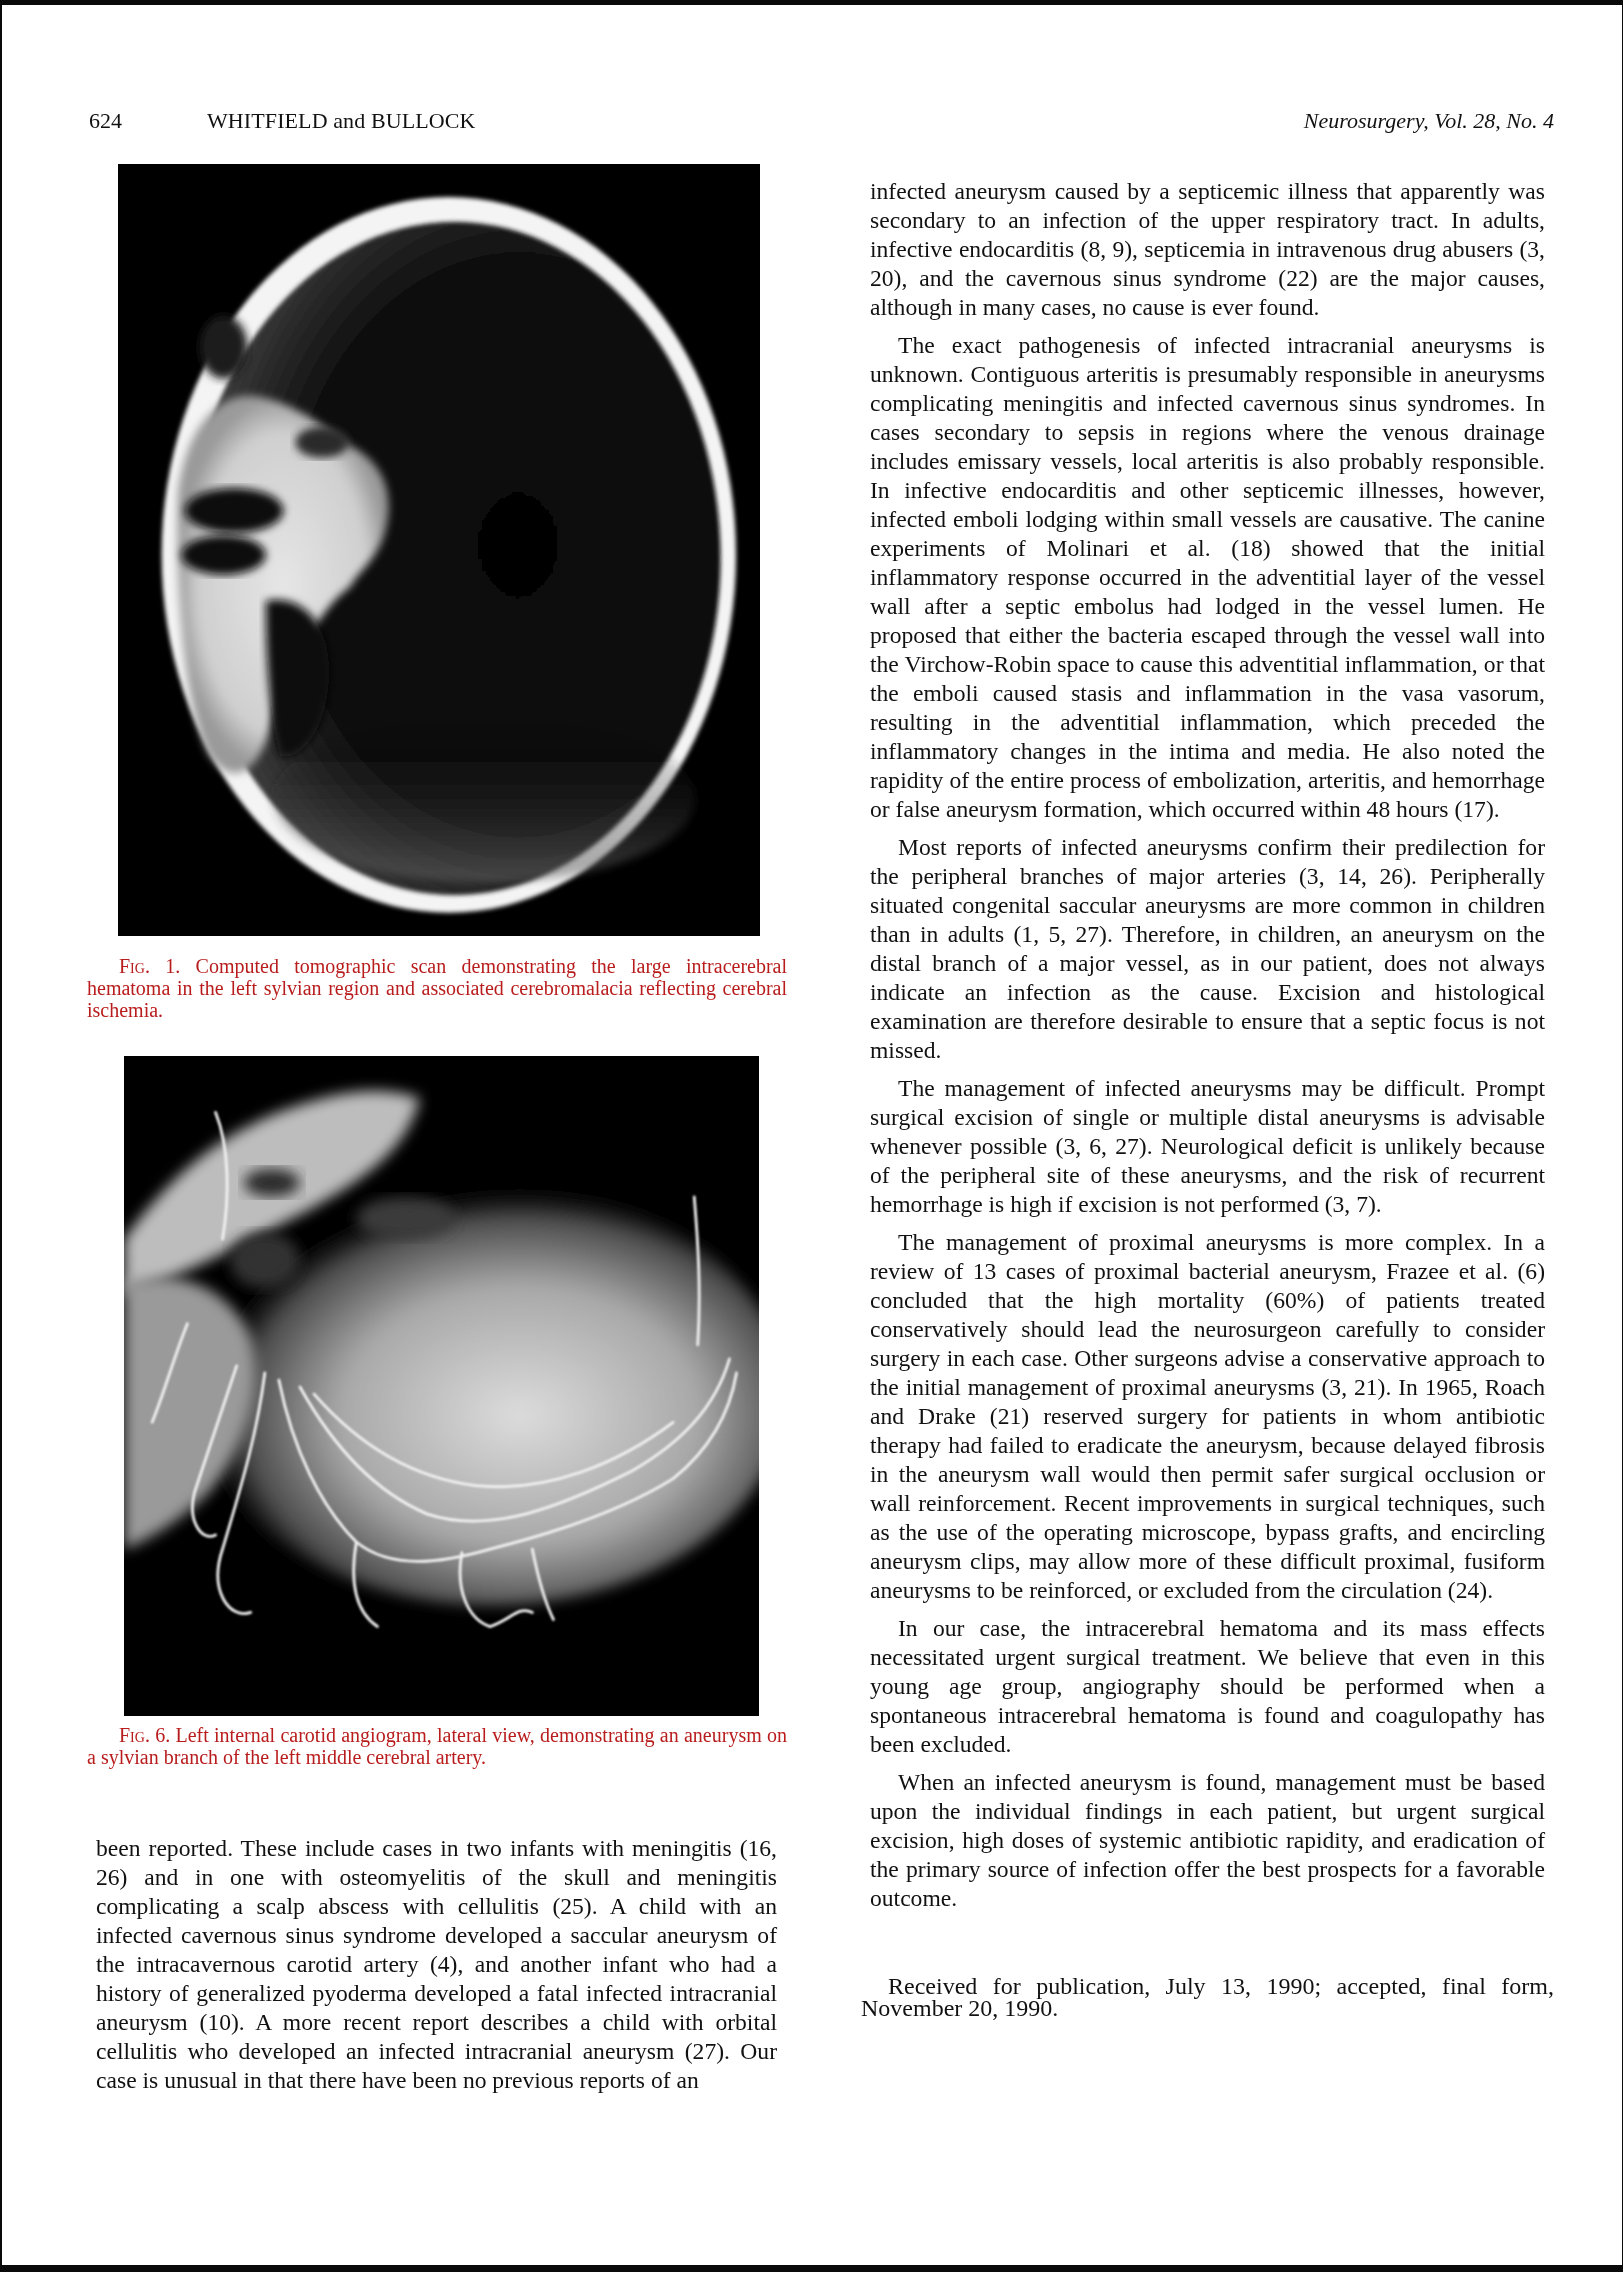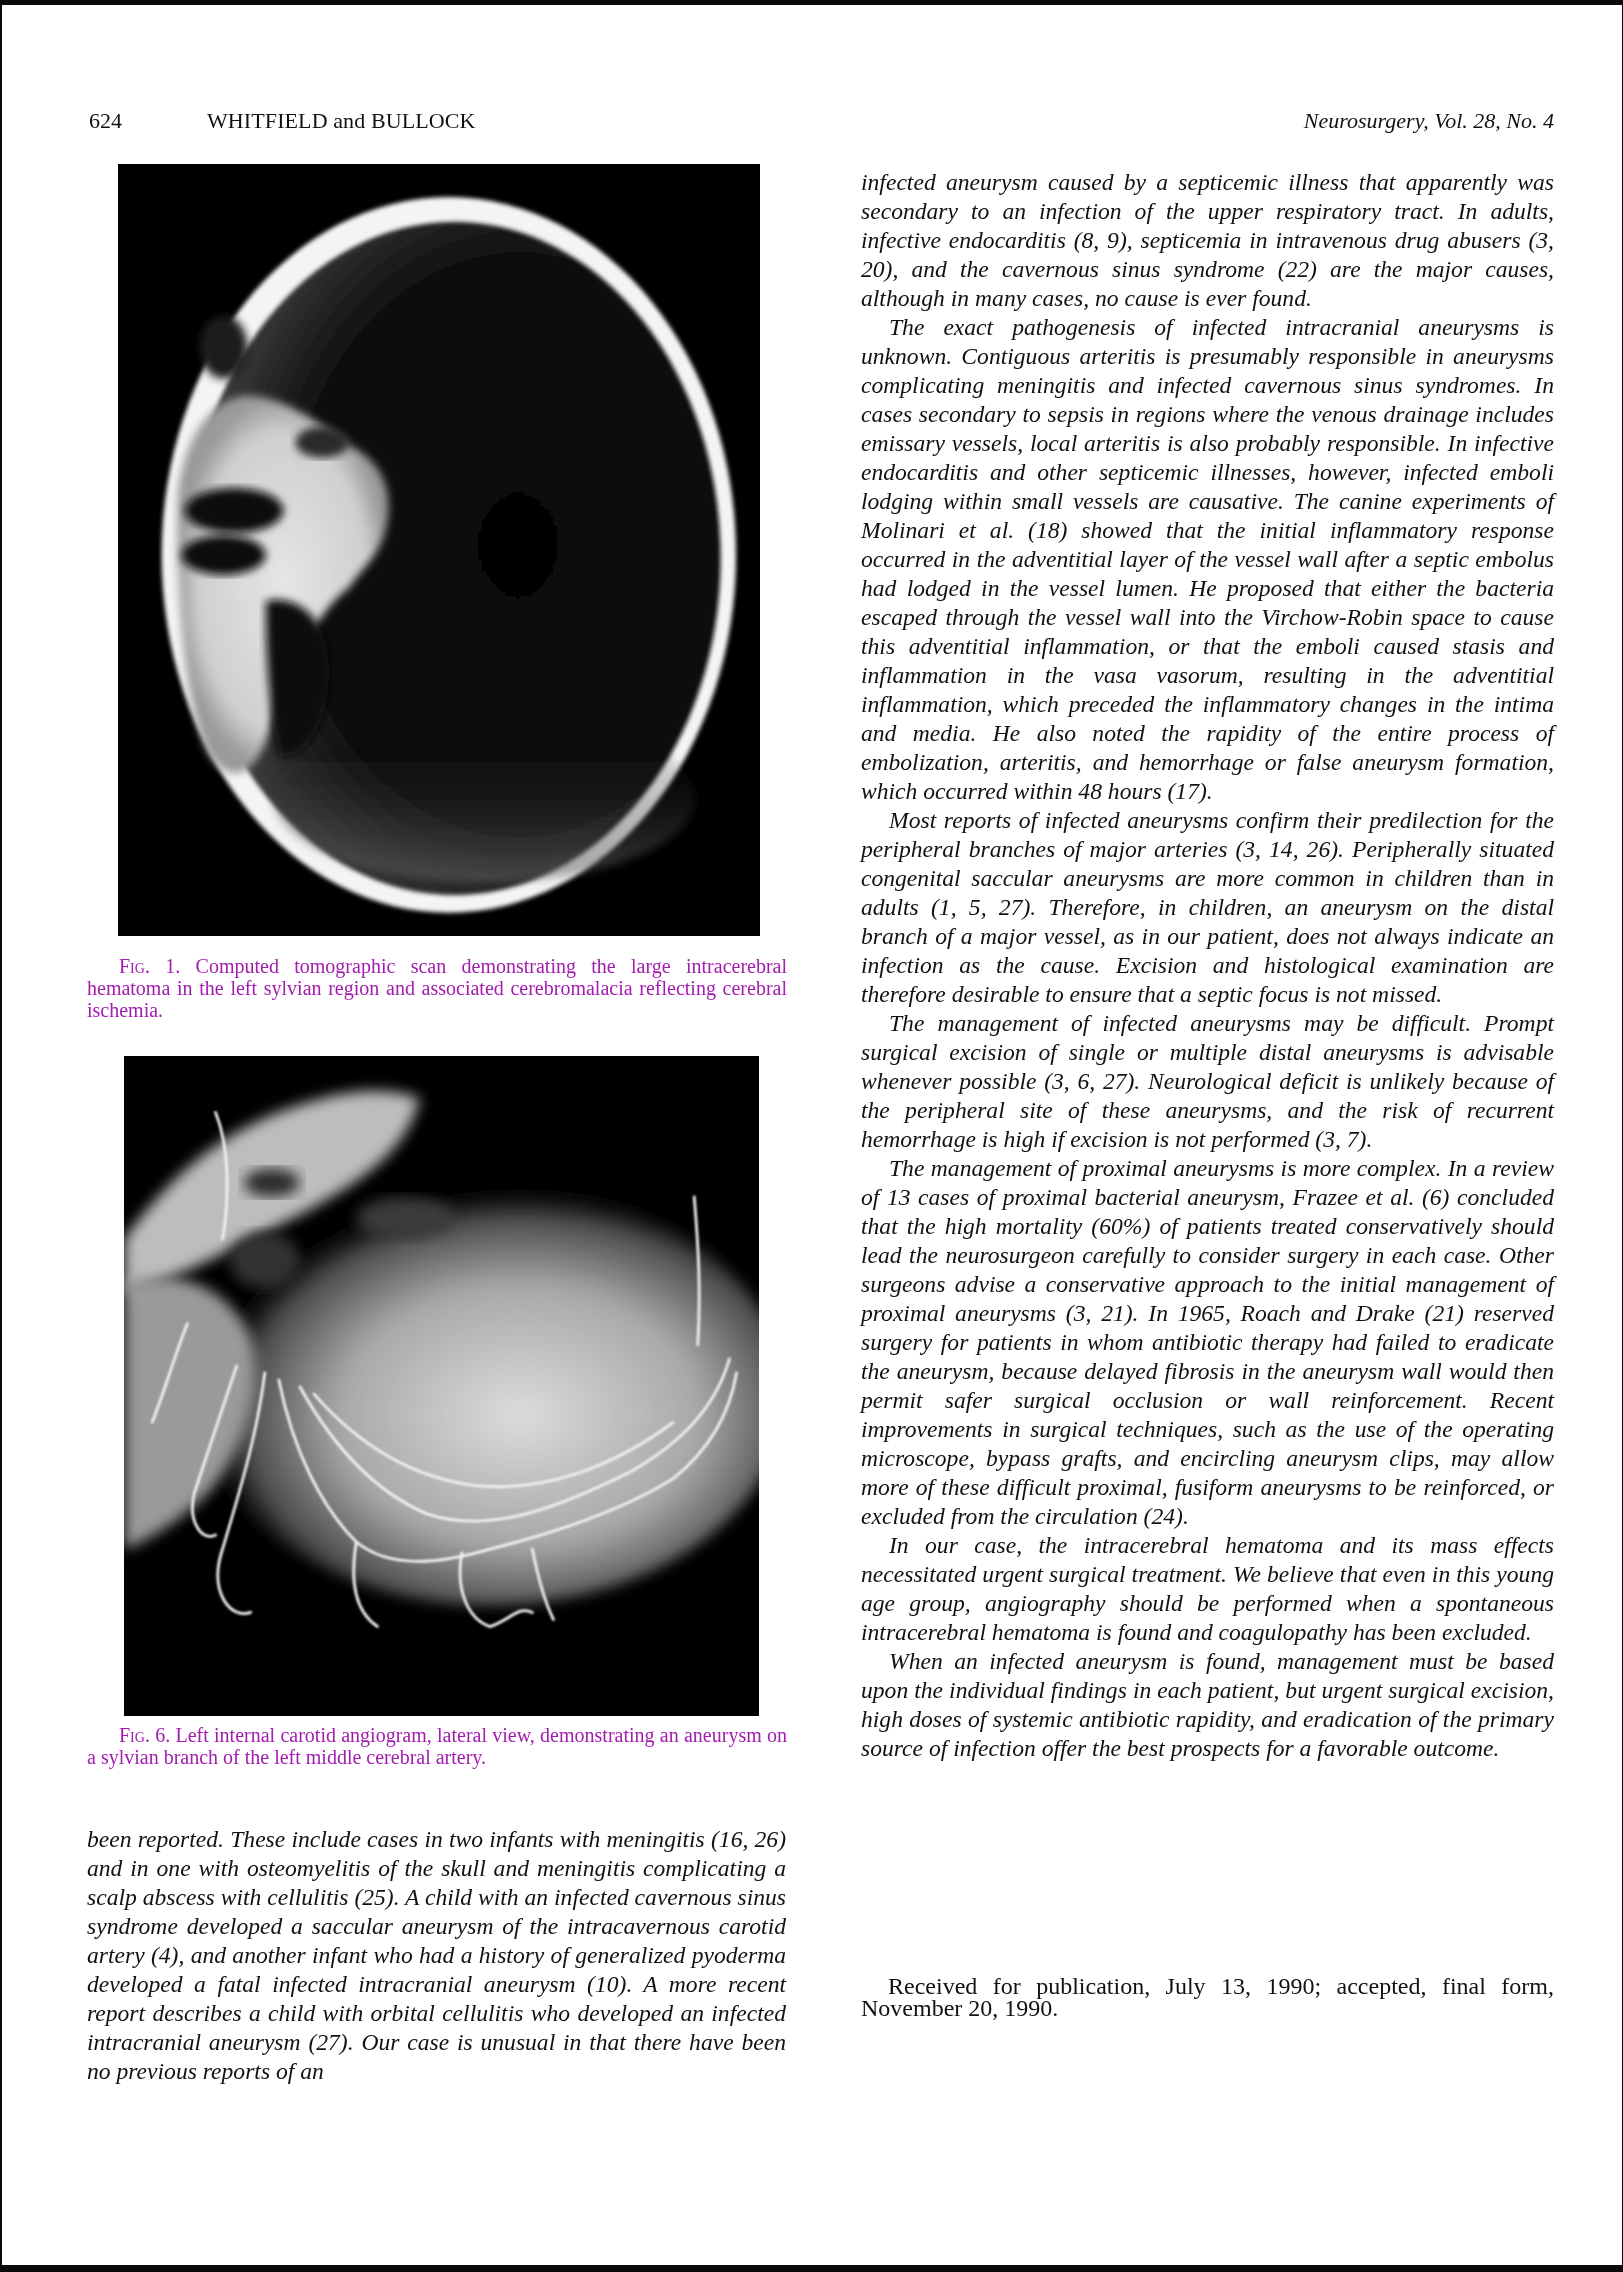--- a/index.html
+++ b/index.html
@@ -18,28 +18,28 @@
   .rh-authors { position: absolute; left: 207px; letter-spacing: 0.1px; }
   .rh-journal { position: absolute; right: 70px; font-style: italic; }
 
   .figure { position: absolute; background: #000; overflow: hidden; }
   #fig1 { left: 118px; top: 164px; width: 642px; height: 772px; }
   #fig2 { left: 124px; top: 1056px; width: 635px; height: 660px; }
   .figure svg { display: block; width: 100%; height: 100%; }
 
   .caption {
     position: absolute; font-size: 20px; line-height: 22px; text-align: justify;
-    text-align-last: left; color: #a21caf;
+    text-align-last: left; color: #b91c1c;
   }
   .caption .fig-label { font-variant: small-caps; }
   #cap1 { left: 87px; top: 955px; width: 700px; text-indent: 32px; }
   #cap2 { left: 87px; top: 1724px; width: 700px; text-indent: 32px; }
 
   .column { position: absolute; font-size: 23.6px; line-height: 29px; text-align: justify; }
-  .column p { margin: 0; text-indent: 28px; text-align: justify; text-align-last: left; font-style: italic; }
+  .column p { margin: 9px; text-indent: 28px; text-align: justify; text-align-last: left; }
   .column p.cont { text-indent: 0; }
   #left-col { left: 87px; top: 1825px; width: 699px; }
   #right-col { left: 861px; top: 168px; width: 693px; }
 
   .received {
     position: absolute; left: 861px; top: 1951px; width: 693px;
     font-size: 24px; line-height: 22px; text-align: justify; text-align-last: left; text-indent: 27px;
   }
 </style>
 </head>

